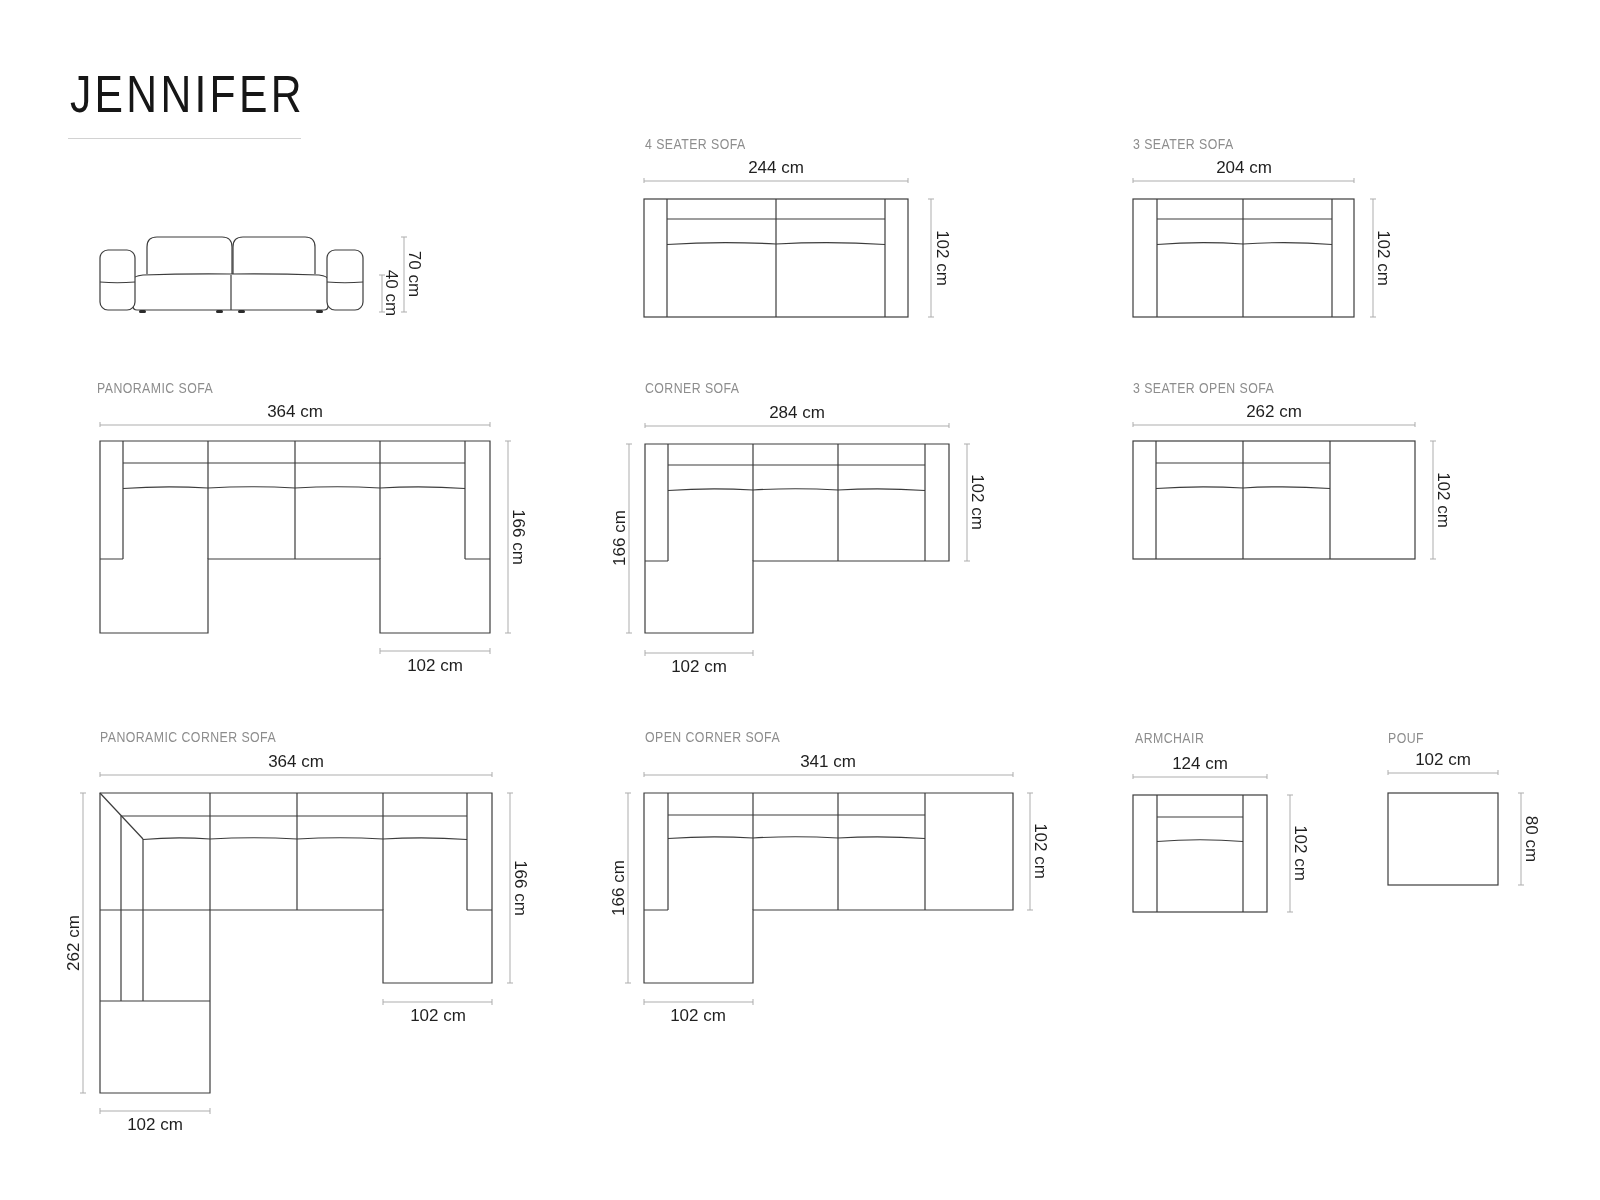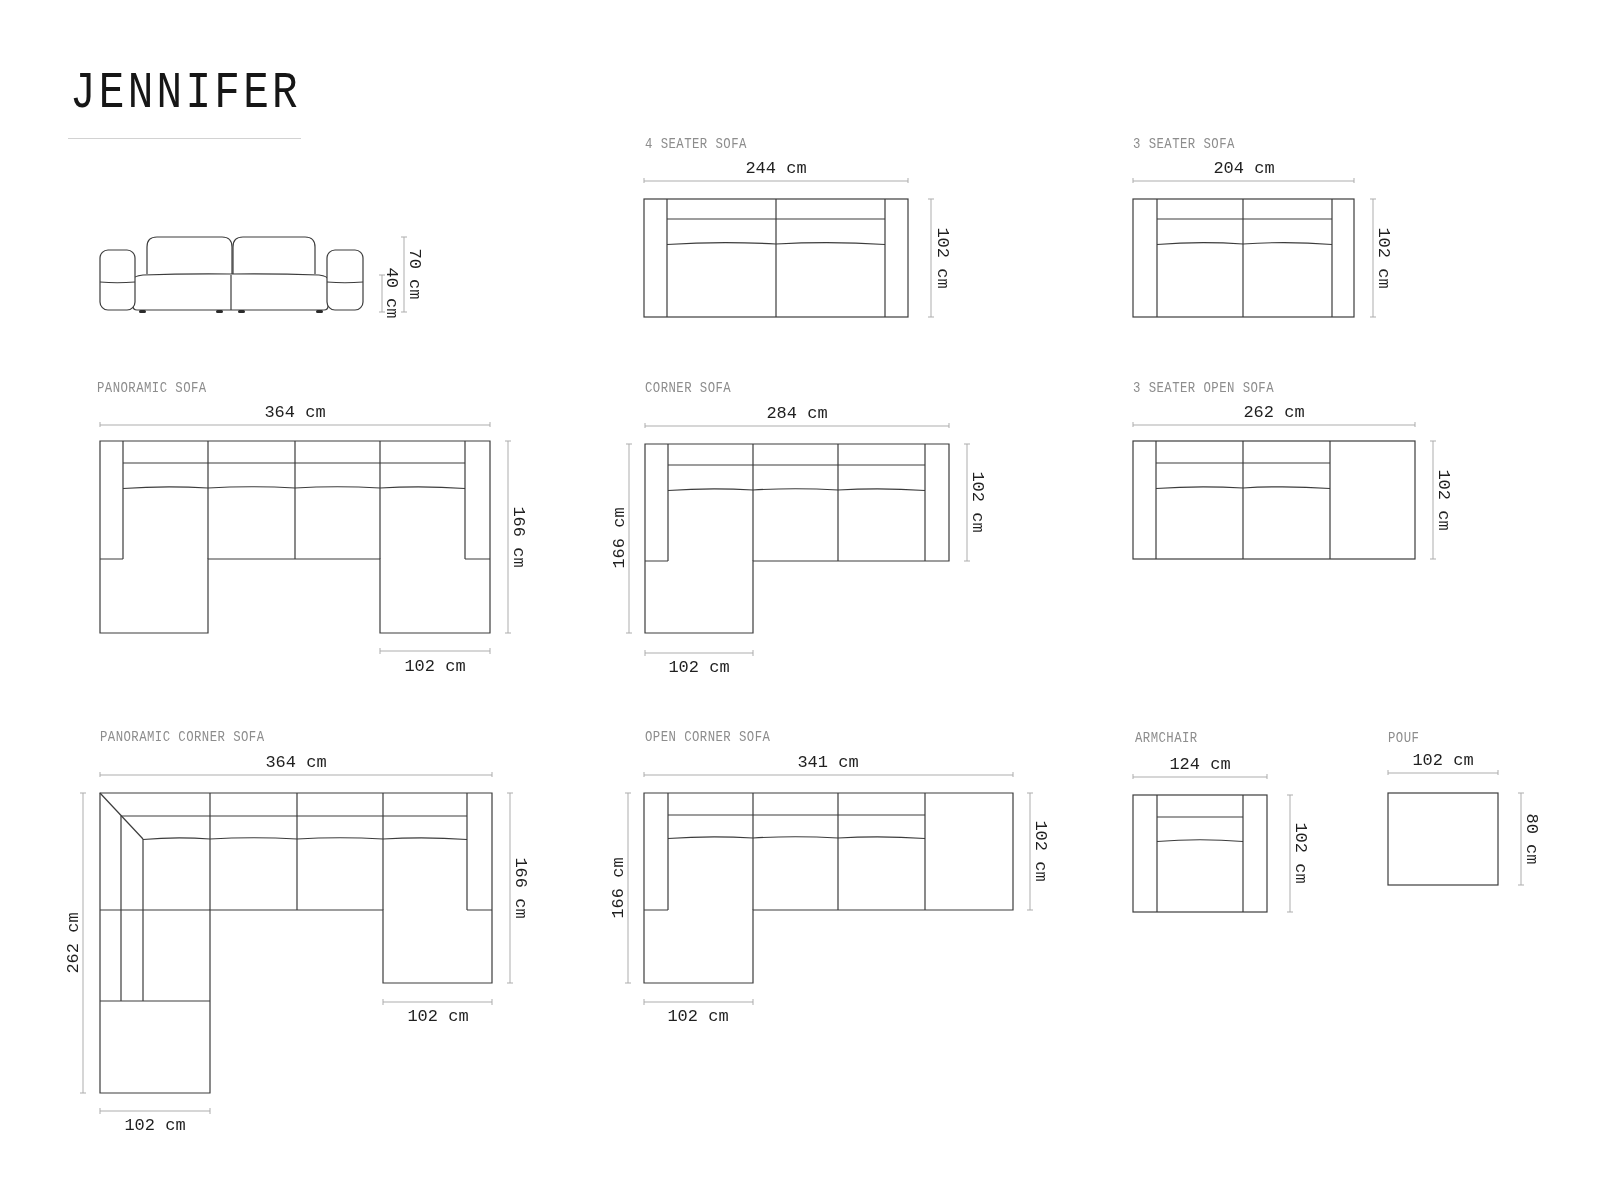--- a/index.html
+++ b/index.html
@@ -1,17 +1,17 @@
 <!DOCTYPE html>
 <html><head>
 <meta charset="utf-8">
 <style>
   html,body { margin:0; padding:0; background:#ffffff; }
   .canvas { position:relative; width:1600px; height:1160px; background:#fff;
-            font-family:Liberation Mono, monospace; overflow:hidden; }
+            font-family:Liberation Sans, sans-serif; overflow:hidden; }
   .title { position:absolute; left:70px; top:68px; font-size:52px; line-height:52px;
            letter-spacing:4px; color:#161616; font-weight:400;
            transform:scaleX(0.82); transform-origin:left top; white-space:nowrap; }
   .rule { position:absolute; left:68px; top:138px; width:233px; height:1px; background:#d2d2d2; }
   .lbl { position:absolute; font-size:14px; line-height:14px; letter-spacing:0.5px;
          color:#8d8d8d; white-space:nowrap; transform:scaleX(0.88); transform-origin:left top; }
   svg.diag { position:absolute; overflow:visible; }
   .ln   { stroke:#3c3c3c; stroke-width:1.2; fill:none; stroke-linejoin:miter; }
   .fillw{ fill:#ffffff; }
   .dimln{ stroke:#adadad; stroke-width:1; fill:none; }

